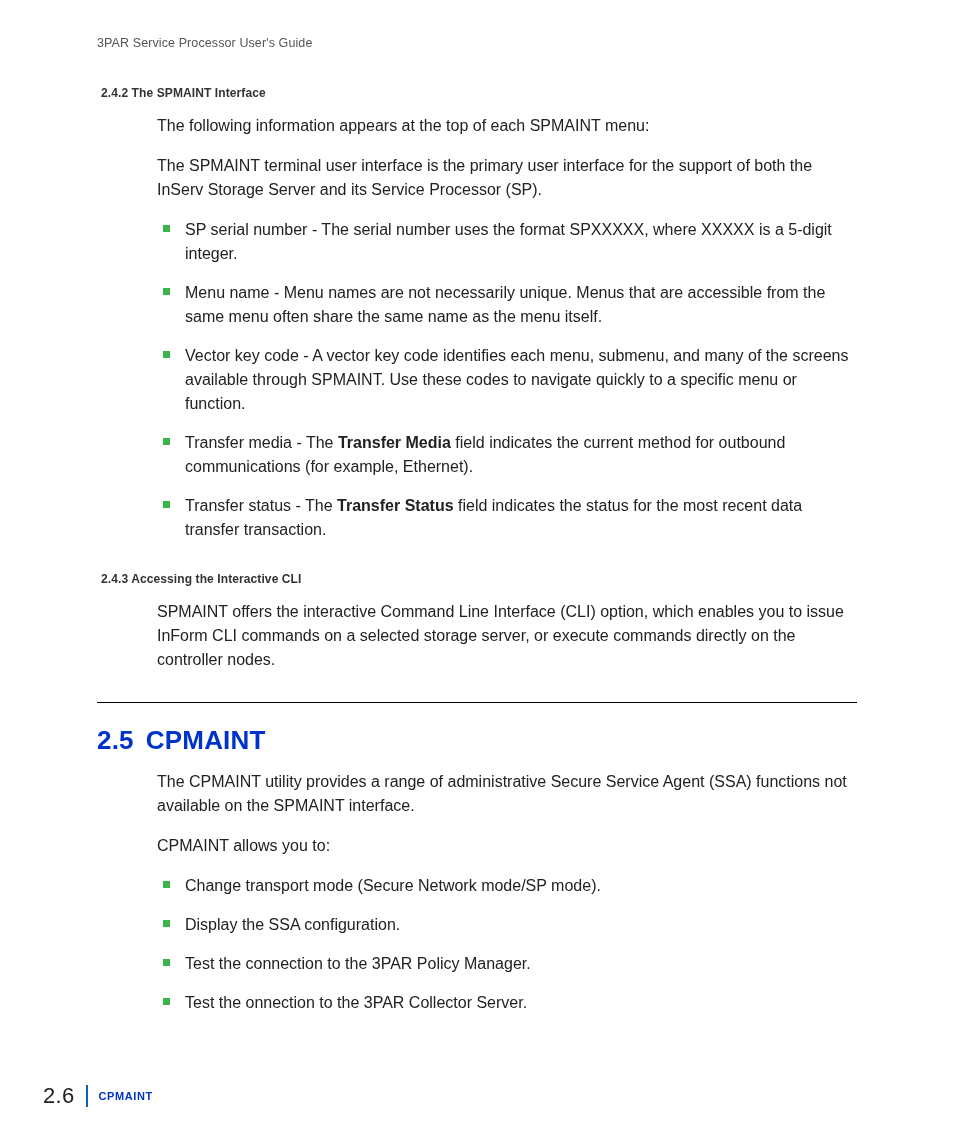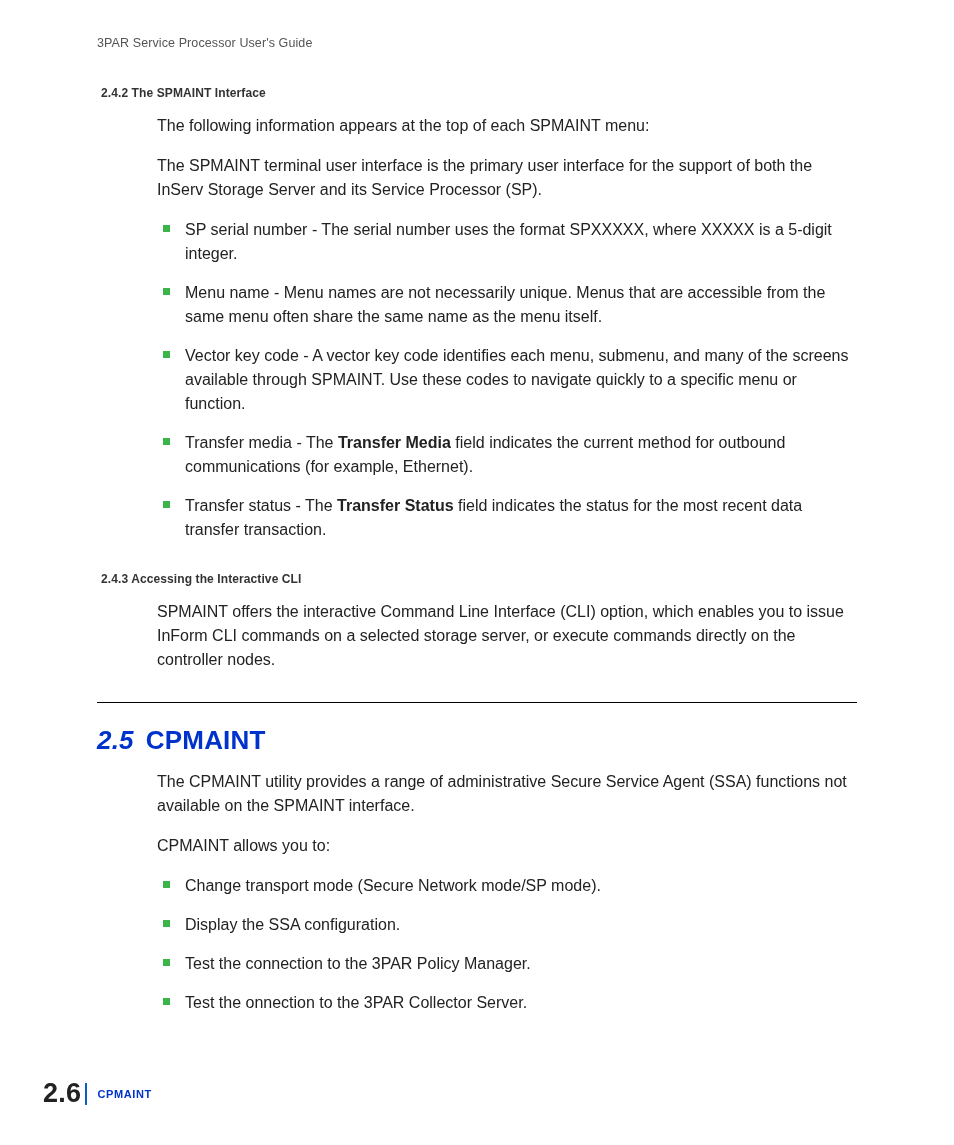--- a/index.html
+++ b/index.html
@@ -97,34 +97,34 @@
     margin: 30px 0 22px 0;
     width: 760px;
   }
   .h2 {
     font-size: 26px;
     font-weight: 700;
     color: #0033cc;
     margin: 0 0 14px 0;
     letter-spacing: 0.2px;
   }
-  .h2 .num { margin-right: 12px; font-style: italic; }
+  .h2 .num { margin-right: 12px; }
   
   .footer {
     position: absolute;
     left: 43px;
     bottom: 36px;
     display: flex;
     align-items: center;
   }
   .page-num {
-    font-size: 27px;
-    font-weight: 700;
+    font-size: 22px;
+    font-weight: 400;
     color: #222;
-    margin-right: 4px;
+    margin-right: 12px;
     letter-spacing: 0.3px;
   }
   .footer-divider {
     width: 2px;
     height: 22px;
     background: #0a5fc1;
     margin-right: 10px;
   }
   .footer-section {
     font-size: 11px;

